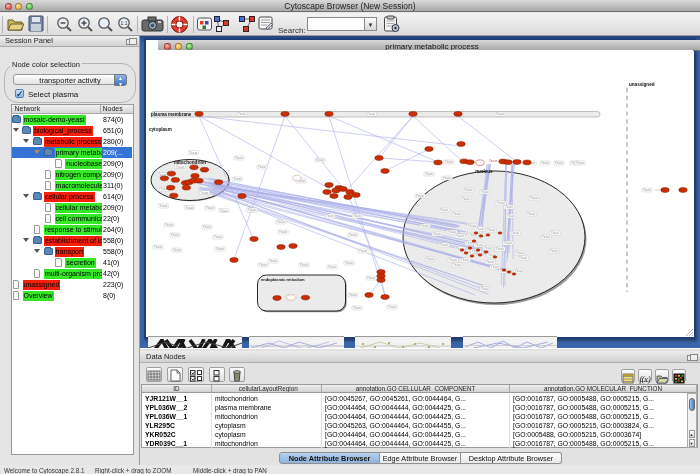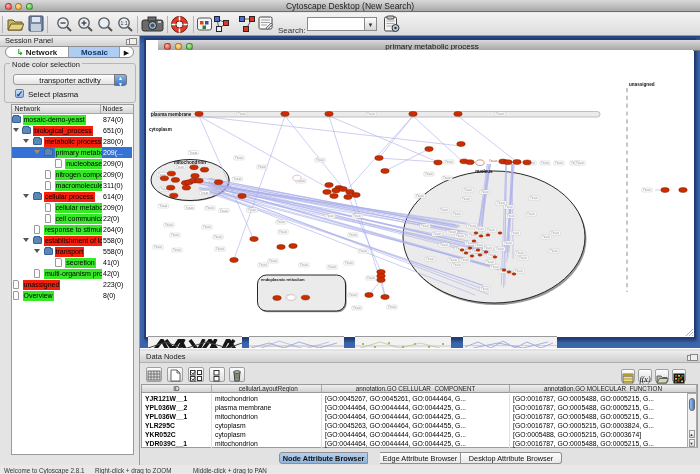--- a/index.html
+++ b/index.html
@@ -25,21 +25,21 @@
 .sliver{position:absolute;background:#f2f2f2;border-top:1px solid #999;overflow:hidden}
 
 #ctrl{left:0;top:36px;width:140px;height:429px;background:#e4e4e4;border-right:1px solid #9a9a9a}
 #ctrl-hd{position:absolute;left:0;top:0;width:100%;height:11px;background:linear-gradient(#efefef,#d2d2d2);border-bottom:1px solid #aaa;font-size:7.5px;color:#222;padding-left:5px}
 .float-ic{position:absolute;width:7px;height:6px;border:1px solid #888;background:#eee}
 .float-ic:before{content:"";position:absolute;left:2px;top:-2.5px;width:6px;height:5px;border:1px solid #888;background:#eee}
 #tabs{position:absolute;left:5px;top:10px;width:129px;height:12px;background:#fff;border:1px solid #8f8f8f;border-radius:7px;overflow:hidden}
 #tab-net{position:absolute;left:0;top:0;width:62px;height:100%;font-size:8px;font-weight:bold;color:#222;text-align:center;line-height:12px}
 #tab-mos{position:absolute;left:62px;top:0;width:52px;height:100%;background:#aecdf2;font-size:8px;font-weight:bold;color:#13386b;text-align:center;line-height:12px;border-left:1px solid #999}
 #tab-arr{position:absolute;right:0;top:0;width:14px;height:100%;border-left:1px solid #999;font-size:7px;text-align:center;line-height:12px;color:#111}
-#grp{position:absolute;left:4px;top:27px;width:132px;height:40px;border:1px solid #b5b5b5;border-radius:3px}
+#grp{position:absolute;left:4px;top:27px;width:132px;height:40px;border:1px solid #b5b5b5;border-radius:14px}
 #grp-lbl{position:absolute;left:5px;top:-4px;background:#e4e4e4;font-size:7.5px;color:#222;padding:0 2px}
 #combo{position:absolute;left:8px;top:10px;width:114px;height:11px;background:linear-gradient(#fff,#e3e3e3);border:1px solid #9a9a9a;border-radius:3px;font-size:7.5px;color:#111;text-align:center;line-height:12px}
 #combo-btn{position:absolute;right:-1px;top:-1px;width:13px;height:12px;background:linear-gradient(#8db6ea,#3b76c4);border:1px solid #777;border-radius:0 3px 3px 0;color:#fff;font-size:5px;line-height:6px;text-align:center}
 #chk{position:absolute;left:15px;top:53px;width:9px;height:9px;background:linear-gradient(#cfe3f7,#8fb7e5);border:1px solid #5580b5;border-radius:2px;color:#1a3f75;font-size:9px;line-height:8px;font-weight:bold}
 #chk-lbl{position:absolute;left:28px;top:54px;font-size:8px;color:#111}
 #tree{position:absolute;left:10.5px;top:68px;width:123px;height:351px;background:#fff;border:1px solid #9a9a9a;overflow:hidden}
 #tree-hd{position:absolute;left:0;top:0;width:100%;height:9px;background:linear-gradient(#f2f2f2,#d6d6d6);border-bottom:1px solid #aaa;font-size:7px;color:#222}
 .trow{position:absolute;left:0;width:120px;height:11px;font-size:7px;white-space:nowrap}
 .trow .hl{position:absolute;top:0.5px;height:10px;line-height:10px;padding:0 1px;color:#000}
 .trow .val{position:absolute;left:91.5px;top:0.5px;line-height:10px;color:#000}
@@ -63,21 +63,21 @@
 #btabs{left:279px;top:452px;height:12px;font-size:7.3px;color:#111}
 .btab{position:absolute;top:0;height:12px;line-height:12px;text-align:center;background:linear-gradient(#fdfdfd,#e8e8e8);border:1px solid #8f8f8f}
 #status{left:0;top:465px;width:700px;height:9px;font-size:6.3px;color:#333;background:#e8e8e8}
 </style></head>
 <body>
 <div id="win">
   <div id="titlebar" class="abs">
     <div class="tl" style="left:4.5px;background:radial-gradient(circle at 35% 30%,#ffb3ab,#e8382a)"></div>
     <div class="tl" style="left:15px;background:radial-gradient(circle at 35% 30%,#ffe0a0,#f5a623)"></div>
     <div class="tl" style="left:25.5px;background:radial-gradient(circle at 35% 30%,#c0f0a8,#35b52a)"></div>
-    <div id="title">Cytoscape Desktop (New Search)</div>
+    <div id="title">Cytoscape Browser (New Session)</div>
   </div>
   <div id="toolbar" class="abs">
     <div class="sep" style="left:2px"></div>
       <div class="sep" style="left:47px"></div>
       <div class="sep" style="left:137px"></div>
       <div class="sep" style="left:167px"></div>
       <div class="sep" style="left:193px"></div>
     <div class="tbi" style="left:6px;top:2px"><svg width="18" height="18" viewBox="0 0 18 18">
           <path d="M2 5 h5 l2 2 h7 v8 h-14 z" fill="#c8b560" stroke="#6b5a1f" stroke-width="1"></path>
           <path d="M2 15 l3 -6 h13 l-3 6 z" fill="#e3d388" stroke="#6b5a1f" stroke-width="1"></path>
@@ -745,25 +745,20 @@
           <path d="M5 9 L25 3 L45 9 L65 4 L85 9" stroke="#b5b580" stroke-width="0.6" fill="none"></path>
         </svg></div>
       <div class="sliver" style="left:323px;top:300px;width:94px;height:13px"><svg width="94" height="12">
           <path d="M2 8 L15 3 L28 9 L40 2 L52 9 L64 3 L78 9 L90 4 M10 9 L35 4 L60 9 L85 3" stroke="#8890d8" stroke-width="0.7" fill="none"></path>
           <path d="M0 6.5 h94" stroke="#bbb" stroke-width="0.6"></path>
         </svg></div>
   </div>
   <div id="ctrl" class="abs">
     <div id="ctrl-hd">Session Panel</div>
     <div class="float-ic" style="right:6px;top:3px"></div>
-    <div id="tabs">
-      <div id="tab-net"><span style="color:#2aa52a">↳</span> Network</div>
-      <div id="tab-mos">Mosaic</div>
-      <div id="tab-arr">▶</div>
-    </div>
     <div id="grp">
       <div id="grp-lbl">Node color selection</div>
       <div id="combo">transporter activity<div id="combo-btn">▲<br>▼</div></div>
     </div>
     <div id="chk">✓</div>
       <div id="chk-lbl">Select plasma</div>
     <div id="tree">
       <div id="tree-hd">
           <span style="position:absolute;left:3px">Network</span>
           <span style="position:absolute;left:91px">Nodes</span>
@@ -949,21 +944,21 @@
         <div class="dc" style="left:180px;top:54px;width:188px">[GO:0044464, GO:0044444, GO:0044425, G...</div>
         <div class="dc" style="left:368px;top:54px;width:187px">[GO:0016787, GO:0005488, GO:0005215, G...</div>
       <div id="vsb">
           <div class="th"></div>
           <div class="sbtn" style="bottom:9px">▲</div>
           <div class="sbtn" style="bottom:0px">▼</div>
         </div>
     </div>
   </div>
   <div id="btabs" class="abs">
-    <div class="btab" style="left:0;width:89px;background:linear-gradient(#b7cfec,#8fb3dc);border-radius:3px 0 0 3px;font-weight:bold">Node Attribute Browser</div>
+    <div class="btab" style="left:0;width:101px;background:linear-gradient(#b7cfec,#8fb3dc);border-radius:3px 0 0 3px;font-weight:bold">Node Attribute Browser</div>
     <div class="btab" style="left:101px;width:81px;border-left:none">Edge Attribute Browser</div>
     <div class="btab" style="left:182px;width:101px;border-left:none;border-radius:0 3px 3px 0">Desktop Attribute Browser</div>
   </div>
   <div id="status" class="abs">
     <span style="position:absolute;left:4px;top:2px">Welcome to Cytoscape 2.8.1</span>
     <span style="position:absolute;left:95px;top:2px">Right-click + drag to ZOOM</span>
     <span style="position:absolute;left:193px;top:2px">Middle-click + drag to PAN</span>
   </div>
 </div>
 </body></html>

